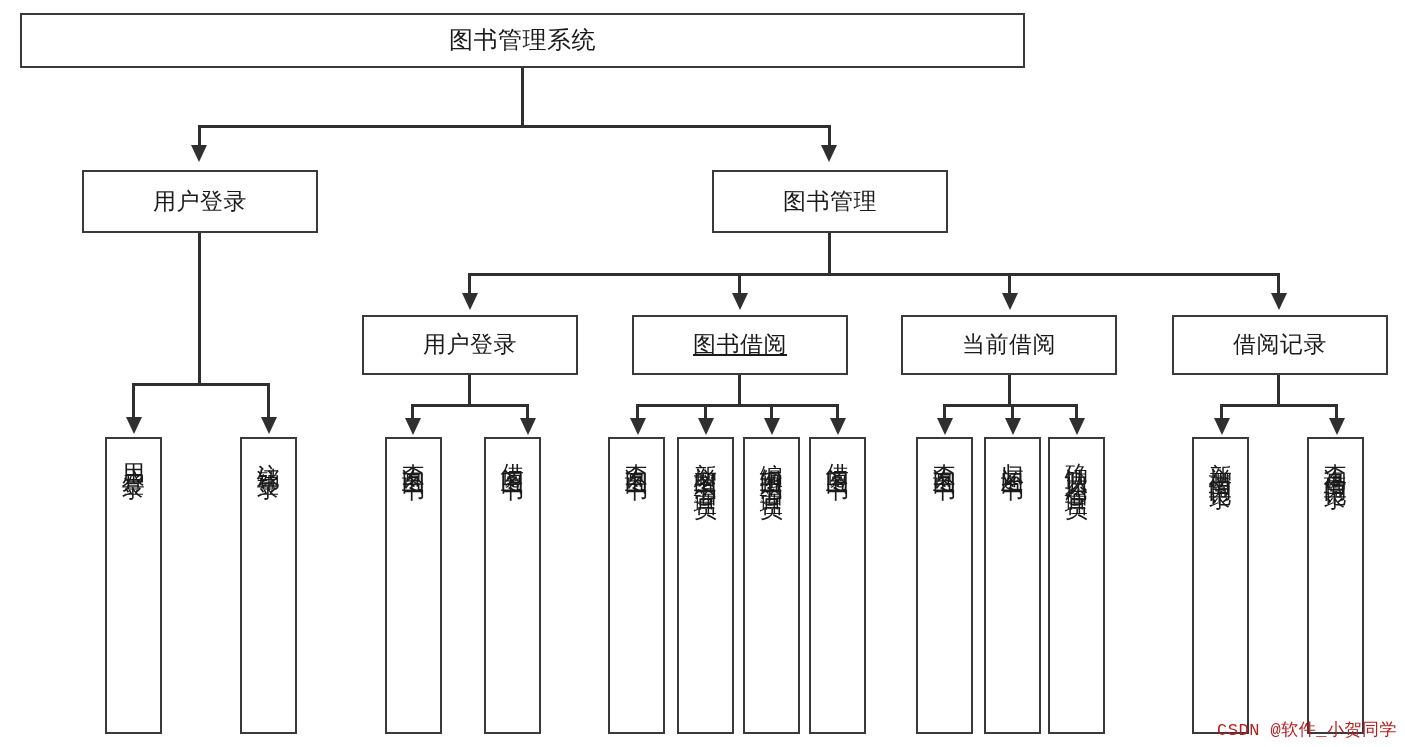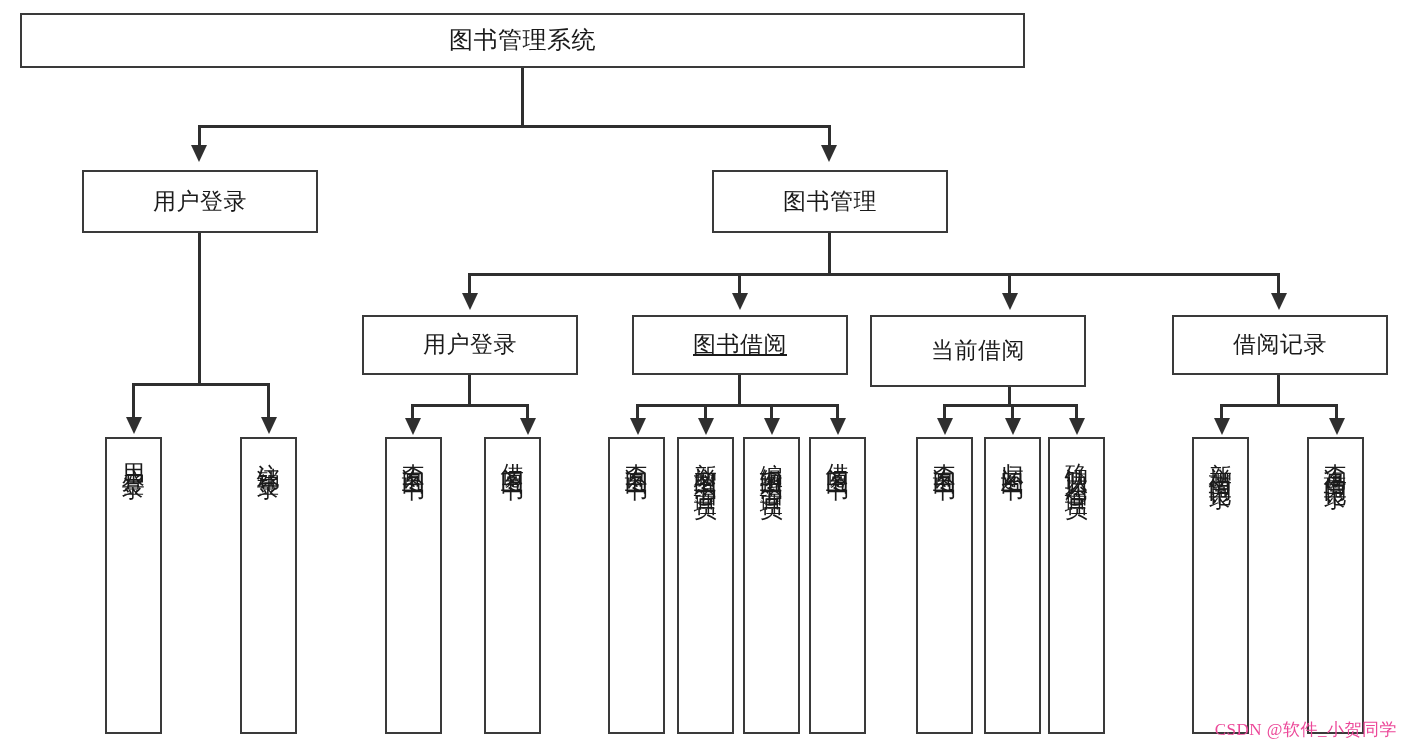--- a/index.html
+++ b/index.html
@@ -67,25 +67,25 @@
     width:0;height:0;
     border-left:8px solid transparent;
     border-right:8px solid transparent;
     border-top:17px solid #2f2f2f;
     z-index:2;
   }
   .watermark{
     position:absolute;
     right:8px;bottom:6px;
     font-size:17px;
-    color:#ec4899;
+    color:#b91c1c;
     letter-spacing:0.5px;
     white-space:nowrap;
     z-index:5;
-    font-family:Liberation Serif, serif;
+    font-family:Liberation Mono, monospace;
   }
 </style>
 </head>
 <body>
 
 <div id="diagram">
 
   <div class="node h-node root" style="left:20px;top:13px;width:1005px;height:55px;">
     <span class="label">图书管理系统</span>
   </div>
@@ -122,21 +122,21 @@
   <div class="arrow" style="left:1002px;top:293px;"></div>
   <div class="vline" style="left:1277px;top:273px;width:3px;height:20px;"></div>
   <div class="arrow" style="left:1271px;top:293px;"></div>
 
   <div class="node h-node" style="left:362px;top:315px;width:216px;height:60px;">
     <span class="label">用户登录</span>
   </div>
   <div class="node h-node" style="left:632px;top:315px;width:216px;height:60px;text-decoration:underline;">
     <span class="label">图书借阅</span>
   </div>
-  <div class="node h-node" style="left:870px;top:315px;width:216px;height:72px;">
+  <div class="node h-node" style="left:901px;top:315px;width:216px;height:60px;">
     <span class="label">当前借阅</span>
   </div>
   <div class="node h-node" style="left:1172px;top:315px;width:216px;height:60px;">
     <span class="label">借阅记录</span>
   </div>
 
   <div class="vline" style="left:468px;top:375px;width:3px;height:29px;"></div>
   <div class="hline" style="left:411px;top:404px;width:118px;height:3px;"></div>
   <div class="vline" style="left:411px;top:404px;width:3px;height:14px;"></div>
   <div class="arrow" style="left:405px;top:418px;"></div>

